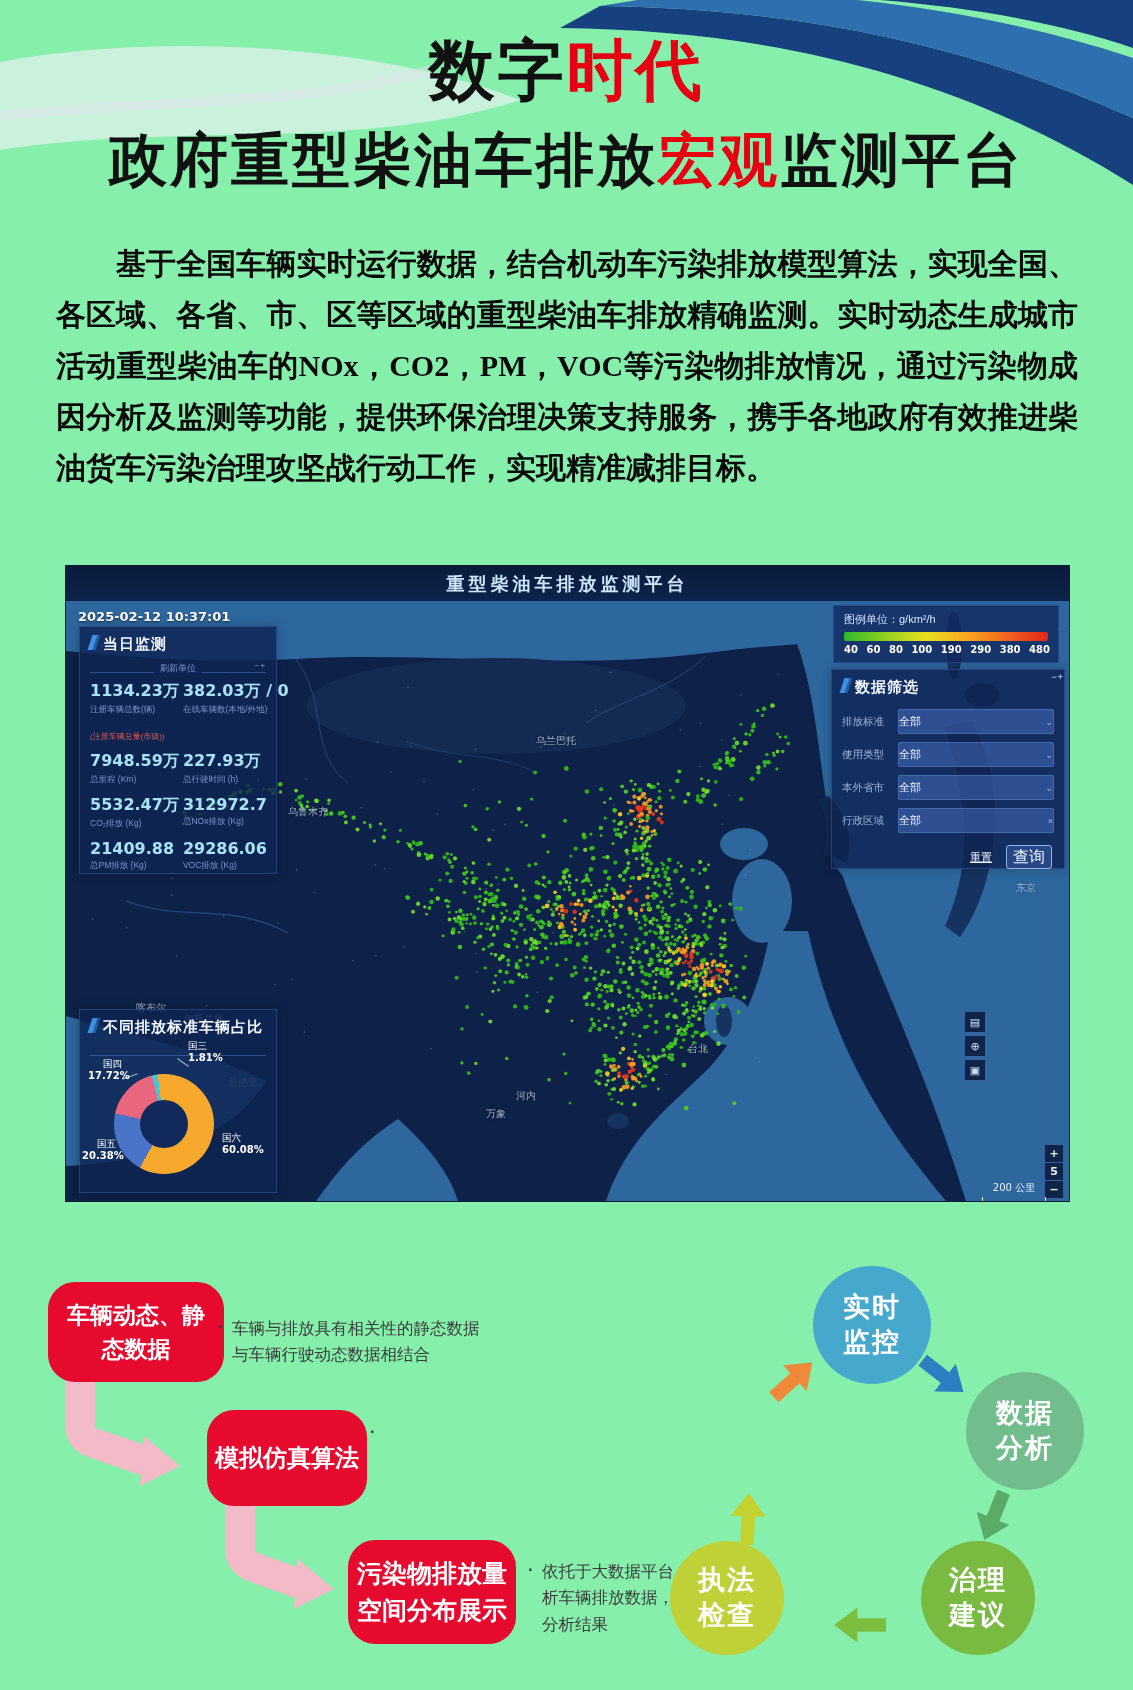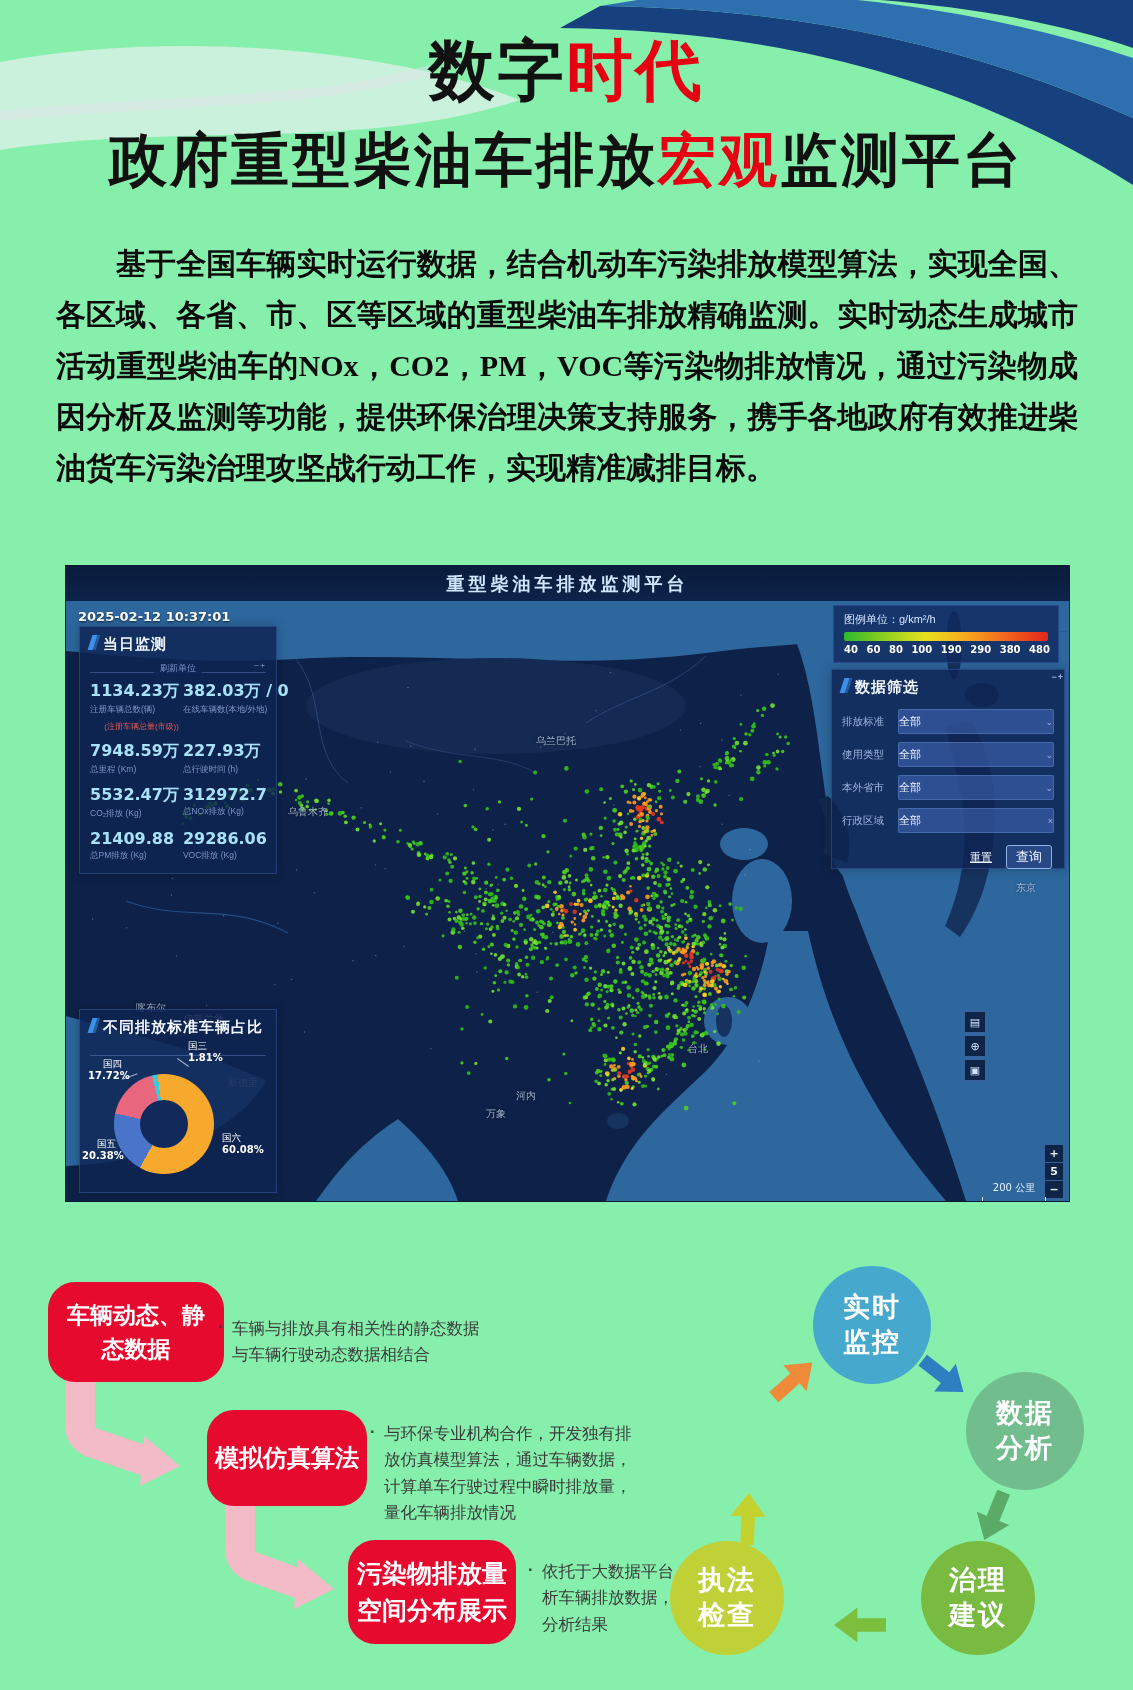--- a/index.html
+++ b/index.html
@@ -38,41 +38,41 @@
          margin-right:8px;box-shadow:3px 0 0 rgba(61,143,232,0.45);}
   .pdivider{position:relative;height:14px;margin:0 10px;border-bottom:1px solid rgba(120,160,230,0.35);font-family:Liberation Serif, serif;}
   .pdiv-label{position:absolute;left:50%;top:4px;transform:translateX(-50%);background:rgba(13,35,82,0.9);
               padding:0 6px;color:#7f97c8;font-size:9px;}
   .pdiv-toggle{position:absolute;right:0;top:2px;color:#9ab3e2;font-size:9px;letter-spacing:1px;cursor:pointer;}
 
   #panel-today{left:13px;top:60px;width:196px;height:246px;}
   #today-stats{display:grid;grid-template-columns:1fr 1fr;padding:8px 8px 0 10px;row-gap:9px;column-gap:4px;}
   .stat .num{color:#a8e2f8;font-size:16px;font-weight:700;font-family:"DejaVu Sans",sans-serif;white-space:nowrap;}
   .stat .lab{color:#7e96c8;font-size:8.5px;margin-top:2px;white-space:nowrap;}
-  .stat .note{color:#e05a4f;font-size:8px;margin-top:5px;white-space:nowrap;text-align:right;}
+  .stat .note{color:#e05a4f;font-size:8px;margin-top:15px;white-space:nowrap;}
 
   #legend-box{left:767px;top:39px;width:226px;height:58px;background:rgba(16,40,92,0.78);
               border:1px solid rgba(80,120,210,0.3);padding:6px 10px;box-sizing:border-box;}
   #legend-unit{color:#d5e6ff;font-size:11px;}
   #legend-bar{margin-top:5px;width:204px;height:9px;border-radius:2px;
               background:linear-gradient(90deg,#2db82d,#8fd01e,#e8e01e,#f7a81e,#f2641e,#e2251a);}
   #legend-ticks{display:flex;justify-content:space-between;width:206px;margin-top:3px;}
   #legend-ticks span{color:#ffffff;font-size:10px;font-weight:700;font-family:"DejaVu Sans",sans-serif;}
 
   #panel-filter{left:765px;top:103px;width:232px;height:198px;}
   .frow{display:flex;align-items:center;margin:8px 10px 0 10px;}
   .flabel{width:56px;color:#9fb4dd;font-size:10.5px;flex:none;}
   .fselect{flex:1;height:23px;background:rgba(70,105,185,0.55);border:1px solid rgba(120,160,230,0.35);
            border-radius:2px;display:flex;align-items:center;padding:0 0;cursor:pointer;}
   .fselect .val{color:#eef4ff;font-size:11px;flex:1;}
   .fselect .chev{color:#9fb4dd;font-size:9px;}
   #filter-btns{display:flex;justify-content:flex-end;align-items:center;margin:12px 12px 0 0;gap:14px;}
   #btn-reset{color:#eef4ff;font-size:11px;text-decoration:underline;cursor:pointer;}
   #btn-query{min-width:44px;height:22px;border:1px solid #8fb3e8;border-radius:3px;background:rgba(90,130,220,0.3);
-             color:#eef4ff;font-size:13px;display:flex;align-items:center;justify-content:center;cursor:pointer;}
+             color:#eef4ff;font-size:16px;display:flex;align-items:center;justify-content:center;cursor:pointer;}
 
   #panel-donut{left:13px;top:443px;width:196px;height:182px;overflow:hidden;}
   #donut{position:absolute;left:34px;top:64px;width:100px;height:100px;border-radius:50%;}
   #donut-hole{position:absolute;left:26px;top:26px;width:48px;height:48px;border-radius:50%;background:#12295c;}
   .dlabel{position:absolute;color:#ffffff;font-size:9.5px;line-height:12px;}
   .dlabel .pct{font-weight:700;font-family:"DejaVu Sans",sans-serif;font-size:10px;}
   .leader{position:absolute;background:rgba(220,230,250,0.7);height:1px;}
 
   .maptool{position:absolute;width:20px;height:20px;background:rgba(10,26,56,0.85);border:1px solid #3a5f9f;
            color:#cfe2ff;font-size:11px;display:flex;align-items:center;justify-content:center;cursor:pointer;}
@@ -1775,21 +1775,20 @@
 
   <div class="flowbox" id="fbox1">车辆动态、静态数据</div>
   <div class="fdesc" id="fdesc1">
     <span class="bullet">·</span>
     <span>车辆与排放具有相关性的静态数据与车辆行驶动态数据相结合</span>
   </div>
 
   <div class="flowbox" id="fbox2">模拟仿真算法</div>
   <div class="fdesc" id="fdesc2">
     <span class="bullet">·</span>
-    <span>与环保专业机构合作，开发独有排放仿真模型算法，通过车辆数据，计算单车行驶过程中瞬时排放量，量化车辆排放情况</span>
   </div>
 
   <div class="flowbox" id="fbox3">污染物排放量空间分布展示</div>
   <div class="fdesc" id="fdesc3">
     <span class="bullet">·</span>
     <span>依托于大数据平台，分析车辆排放数据，展示分析结果</span>
   </div>
 
   <div class="block-arrow" id="arr-orange"></div>
   <div class="block-arrow" id="arr-blue"></div>

